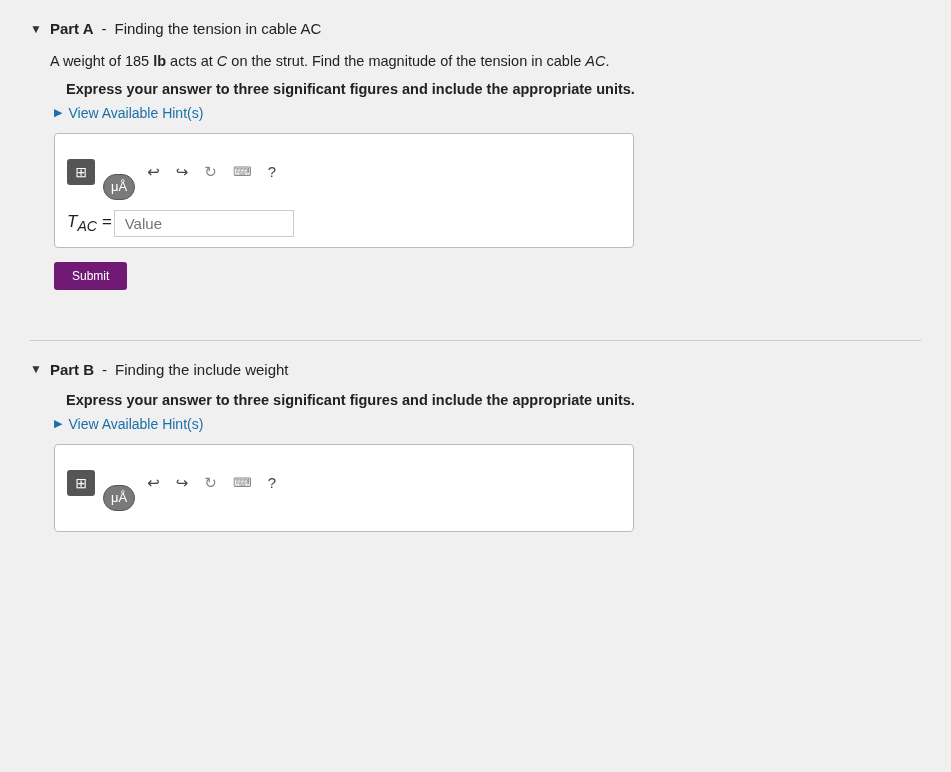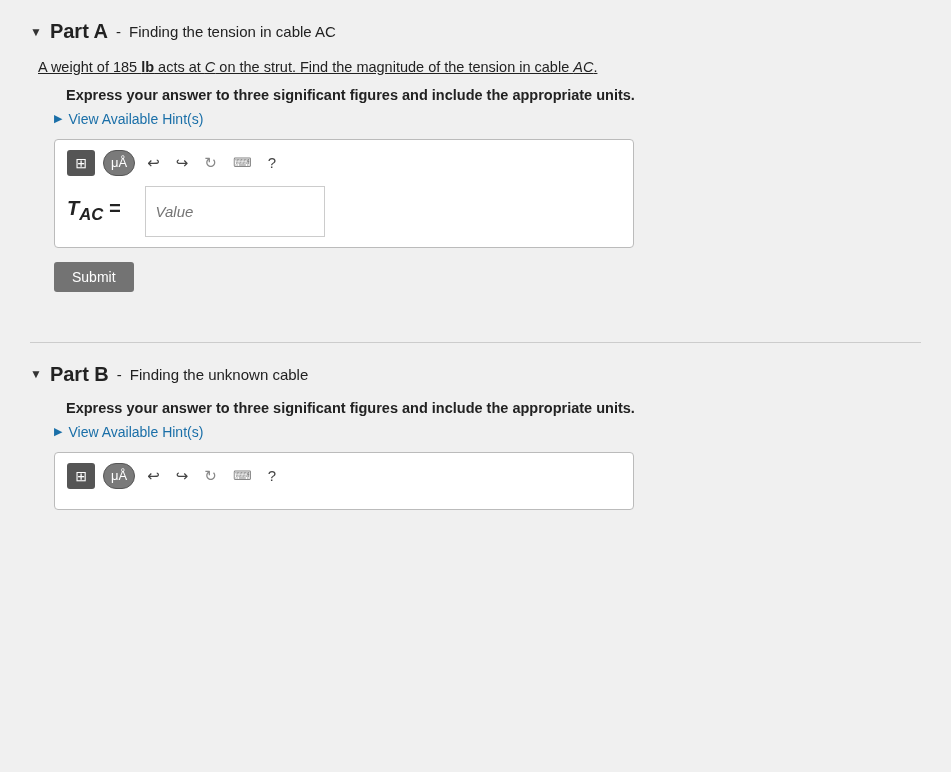--- a/index.html
+++ b/index.html
@@ -17,33 +17,32 @@
       display: flex;
       align-items: center;
       gap: 8px;
       margin-bottom: 14px;
     }
     .chevron-icon {
       font-size: 12px;
       color: #333;
     }
     .part-title {
-      font-size: 20px;
+      font-size: 15px;
       font-weight: bold;
     }
     .part-subtitle {
       font-size: 15px;
       font-weight: normal;
     }
     .description {
-      margin-left: 8px;
+      margin-left: 20px;
       margin-bottom: 8px;
       line-height: 1.5;
       font-size: 14.5px;
-      text-decoration: underline;
     }
     .bold-instruction {
       font-weight: bold;
       font-size: 14.5px;
       margin-left: 36px;
       margin-bottom: 8px;
     }
     .hint-link {
       display: flex;
       align-items: center;
@@ -90,70 +89,69 @@
       background: #7a7a7a;
       border: 1px solid #555;
       border-radius: 13px;
       padding: 2px 7px;
       cursor: pointer;
       color: #fff;
       font-size: 13px;
       height: 26px;
       display: flex;
       align-items: center;
+      margin-top: 30px;
     }
     .toolbar-icon {
       font-size: 15px;
       color: #444;
       cursor: pointer;
       padding: 2px 4px;
     }
     .toolbar-icon.gray {
       color: #888;
     }
     .input-row {
       display: flex;
       align-items: center;
       gap: 0;
     }
     .eq-label {
-      font-size: 20px;
-      margin-right: 24px;
+      font-size: 17px;
+      margin-right: 2px;
       white-space: nowrap;
       font-style: italic;
-      font-weight: bold;
     }
     .value-input {
       border: 1px solid #ccc;
-      padding: 16px 10px;
+      padding: 4px 10px;
+      font-size: 15px;
+      color: #aaa;
+      width: 180px;
+      outline: none;
+      background: #fff;
+    }
+    .units-input {
+      border: 1px solid #ccc;
+      border-left: none;
+      padding: 6px 10px;
       font-size: 15px;
       font-style: italic;
       color: #aaa;
       width: 180px;
       outline: none;
       background: #fff;
     }
-    .units-input {
-      border: 1px solid #ccc;
-      border-left: none;
-      padding: 6px 10px;
-      font-size: 15px;
-      font-style: italic;
-      color: #aaa;
-      width: 180px;
-      outline: none;
-      background: #fff;
-    }
     .submit-btn {
-      background: #737373;
+      background: #701a75;
       color: #fff;
       border: none;
       border-radius: 3px;
       padding: 7px 18px;
-      font-size: 14px;
+      font-size: 12px;
       cursor: pointer;
       margin-left: 24px;
       margin-bottom: 20px;
     }
     .divider {
       border: none;
       border-top: 1px solid #ccc;
       margin: 20px 0;
     }
   </style>
@@ -208,21 +206,21 @@
   </button>
 </div>
 
 <hr class="divider">
 
 <div class="section">
   <div class="part-header">
     <span class="chevron-icon">▼</span>
     <span class="part-title">Part B</span>
     <span> - </span>
-    <span class="part-subtitle">Finding the unknown cable</span>
+    <span class="part-subtitle">Finding the include weight</span>
   </div>
 
 
   <p class="bold-instruction">Express your answer to three significant figures and include the appropriate units.</p>
 
   <div class="hint-link">
     <span class="hint-chevron">▶</span>
     <span>View Available Hint(s)</span>
   </div>
 

